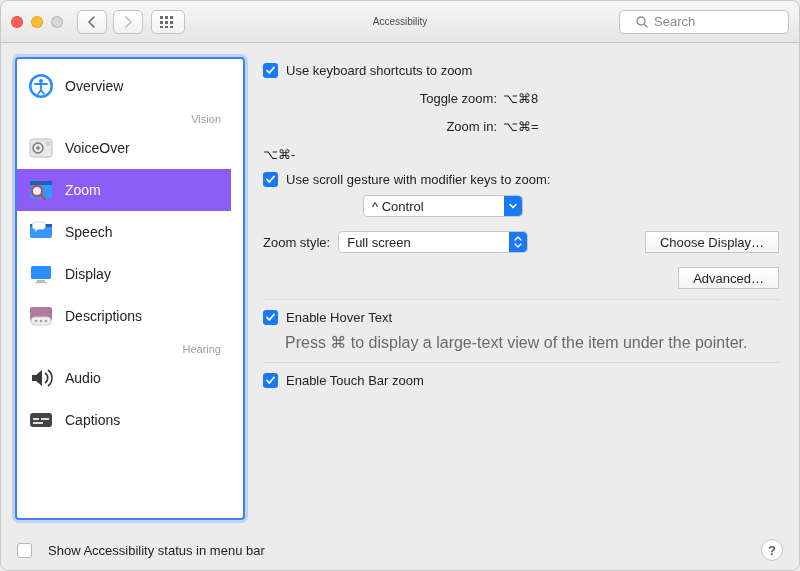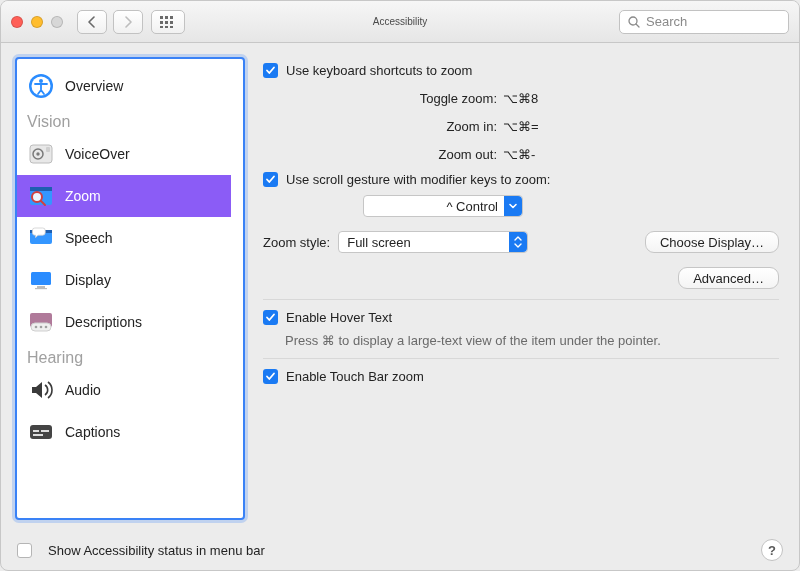--- a/index.html
+++ b/index.html
@@ -11,50 +11,50 @@
   .traffic { display: flex; gap: 8px; margin-right: 14px; }
   .dot { width: 12px; height: 12px; border-radius: 50%; border: 0.5px solid rgba(0,0,0,.15); }
   .dot.red { background: #ff5f57; }
   .dot.yellow { background: #ffbd2e; }
   .dot.gray { background: #d7d7d7; }
   .tb-group { display: flex; gap: 6px; }
   .tb-btn { height: 24px; border: 1px solid #c2c2c2; border-radius: 5px; background: linear-gradient(#ffffff,#f1f1f1); display: flex; align-items: center; justify-content: center; box-shadow: 0 1px 0 rgba(255,255,255,.6) inset; }
   .tb-nav { width: 30px; }
   .tb-apps { width: 34px; margin-left: 8px; }
   .title { position: absolute; left: 0; right: 0; text-align: center; font-size: 10px; color: #4a4a4a; pointer-events: none; }
-  .search { margin-left: auto; width: 170px; height: 24px; border: 1px solid #c2c2c2; border-radius: 5px; background: #fff; display: flex; align-items: center; padding: 0 8px; color: #8a8a8a; gap: 6px; }
+  .search { margin-left: auto; width: 170px; height: 24px; border: 1px solid #c2c2c2; border-radius: 5px; background: #fff; display: flex; align-items: center; padding: 0 16px; color: #8a8a8a; gap: 6px; }
   .search svg { flex: 0 0 auto; }
 
   
   .content { display: flex; padding: 14px 14px 10px 14px; gap: 18px; height: calc(100% - 42px - 40px); }
 
   
   .sidebar { width: 230px; height: 100%; background: #fff; border: 2px solid #3a82f6; border-radius: 4px; padding: 6px 12px 6px 0; overflow: hidden; box-shadow: 0 0 0 3px rgba(58,130,246,.25); }
-  .cat-label { font-size: 16px; color: #a0a0a0; padding: 6px 10px 2px 10px; }
+  .cat-label { font-size: 11px; color: #a0a0a0; padding: 6px 10px 2px 10px; text-align: right; }
   .item { display: flex; align-items: center; gap: 10px; height: 42px; padding: 0 10px; font-size: 14px; }
   .item.selected { background: #8b5cf6; color: #fff; }
   .item .icon { width: 28px; height: 28px; display: flex; align-items: center; justify-content: center; }
   .item .label { flex: 1; }
 
   
   .main { flex: 1; padding: 6px 6px 0 0; font-size: 13px; }
   .row { display: flex; align-items: center; margin-bottom: 8px; }
   .chk { width: 15px; height: 15px; border-radius: 3px; background: #1a7af3; display: inline-flex; align-items: center; justify-content: center; margin-right: 8px; flex: 0 0 auto; }
   .chk svg { display: block; }
   .chk.empty { background: #fff; border: 1px solid #b5b5b5; }
   .kbd-list { margin: 2px 0 10px 0; }
   .kbd-row { display: flex; margin-top: 13px; }
   .kbd-row .lbl { width: 240px; text-align: right; padding-right: 6px; }
   .kbd-row .val { }
   .select { height: 22px; border: 1px solid #c6c6c6; border-radius: 4px; background: #fff; display: inline-flex; align-items: center; padding: 0 0 0 8px; position: relative; }
   .select .cap { position: absolute; right: 0; top: 0; bottom: 0; width: 18px; background: #1a7af3; border-radius: 0 4px 4px 0; display:flex; align-items:center; justify-content:center; }
   .select .txt { padding-right: 24px; white-space: nowrap; }
-  .btn { height: 22px; padding: 0 14px; border: 1px solid #c6c6c6; border-radius: 9px; background: linear-gradient(#ffffff,#f4f4f4); display:inline-flex; align-items:center; }
+  .btn { height: 22px; padding: 0 14px; border: 1px solid #c6c6c6; border-radius: 0; background: linear-gradient(#ffffff,#f4f4f4); display:inline-flex; align-items:center; }
   hr.sep { border: none; border-top: 1px solid #d8d8d8; margin: 10px 0; }
-  .hint { font-size: 13px; color: #6a6a6a; margin: 4px 0 4px 22px; }
+  .hint { font-size: 16px; color: #6a6a6a; margin: 4px 0 4px 22px; }
 
   
   .footer { height: 40px; display: flex; align-items: center; padding: 0 16px; }
   .help { width: 22px; height: 22px; border: 1px solid #c2c2c2; border-radius: 50%; background: #fff; display:flex; align-items:center; justify-content:center; margin-left: auto; font-weight: 600; color:#5a5a5a; }
 </style>
 </head>
 <body>
 
 <div class="titlebar">
   <div class="traffic">
@@ -215,35 +215,34 @@
     <div class="kbd-list">
       <div class="kbd-row">
           <span class="lbl">Toggle zoom:</span>
           <span class="val">⌥⌘8</span>
         </div>
       <div class="kbd-row">
           <span class="lbl">Zoom in:</span>
           <span class="val">⌥⌘=</span>
         </div>
       <div class="kbd-row">
-          <span class="lbl">Zoom out:</span>
           <span class="val">⌥⌘-</span>
         </div>
     </div>
 
     <div class="row">
       <span class="chk">
         <svg width="11" height="11" viewBox="0 0 11 11">
             <path d="M2 5.5 L4.3 8 L9 2.5" stroke="#fff" stroke-width="1.8" fill="none" stroke-linecap="round" stroke-linejoin="round"></path>
           </svg>
       </span>
       <span>Use scroll gesture with modifier keys to zoom:</span>
     </div>
     <div class="row" style="padding-left:100px; margin-bottom:14px;">
-      <span class="select" style="width:160px;justify-content:flex-end;">
+      <span class="select" style="width:160px;">
         <span class="txt">^ Control</span>
         <span class="cap">
           <svg width="10" height="10" viewBox="0 0 10 10">
               <path d="M2 3.5 L5 6.5 L8 3.5" stroke="#fff" stroke-width="1.6" fill="none" stroke-linecap="round" stroke-linejoin="round"></path>
             </svg>
         </span>
       </span>
     </div>
 
     <div class="row" style="margin-bottom:14px;">

